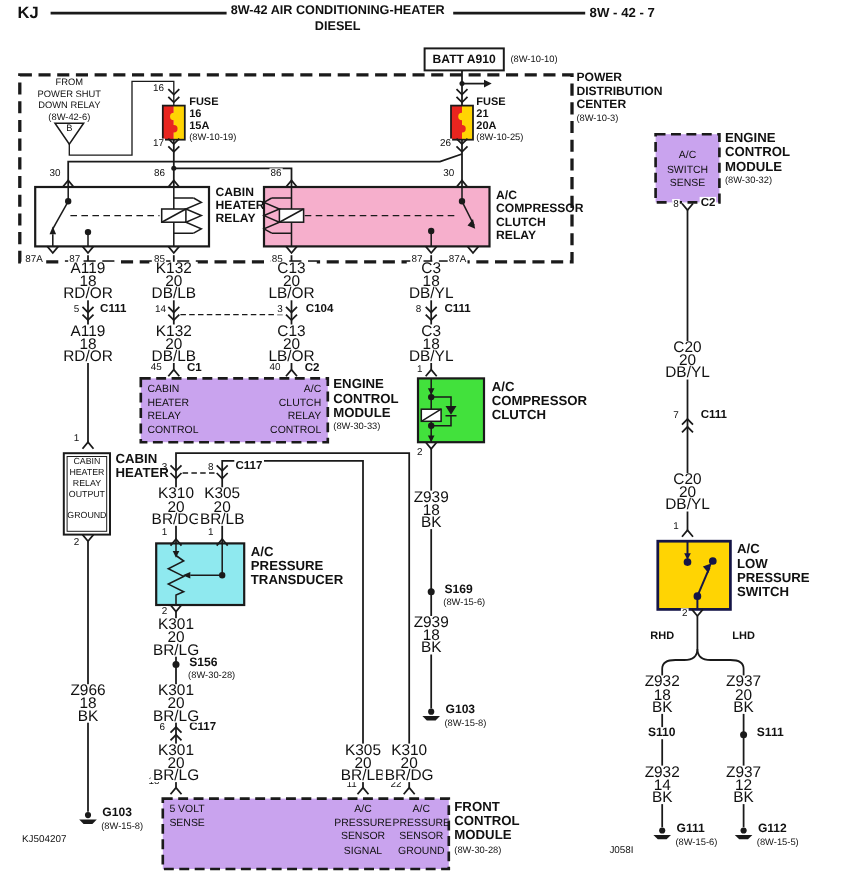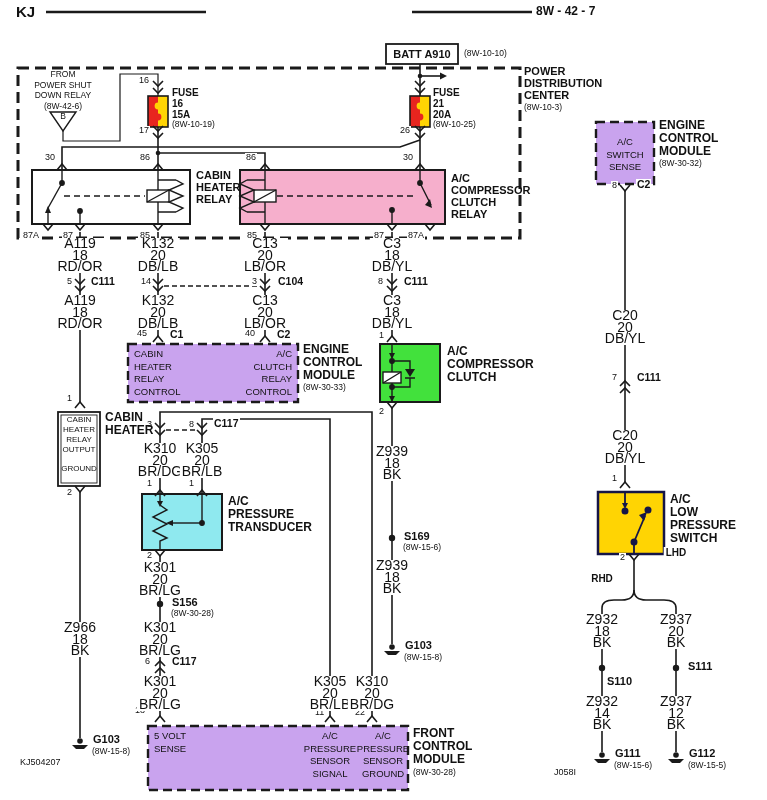--- a/index.html
+++ b/index.html
@@ -230,20 +230,24 @@
         <circle cx="392" cy="647" r="2.8" fill="#1a1a1a"></circle>
         <polygon points="384,651 400,651 396,655 388,655" fill="#1a1a1a"></polygon>
         <circle cx="602" cy="755" r="2.8" fill="#1a1a1a"></circle>
         <polygon points="594,759 610,759 606,763 598,763" fill="#1a1a1a"></polygon>
         <circle cx="676" cy="755" r="2.8" fill="#1a1a1a"></circle>
         <polygon points="668,759 684,759 680,763 672,763" fill="#1a1a1a"></polygon>
       </g>
   </svg>
 
   <div class="hdr-kj">KJ</div>
+  <div class="hdr-title">
+    <div>8W-42 AIR CONDITIONING-HEATER</div>
+    <div>DIESEL</div>
+  </div>
   <div class="hdr-page">8W - 42 - 7</div>
 
   <div class="batt">BATT A910</div>
   <div class="batt-ref">(8W-10-10)</div>
 
   <div class="tri-b">B</div>
 
   <div id="labels">
       <div class="pin" style="left: 138px; top: 76px;">16</div>
       <div class="pin" style="left: 138px; top: 126px;">17</div>
@@ -473,21 +477,21 @@
         <div>15A</div>
       </div>
       <div class="clabel f" style="left: 433px; top: 87px;">
         <div>FUSE</div>
         <div>21</div>
         <div>20A</div>
       </div>
       <div class="clabel rl" style="left: 602px; top: 573px;">
         <div>RHD</div>
       </div>
-      <div class="clabel rl" style="left: 676px; top: 547px;">
+      <div class="clabel rl" style="left: 676px; top: 573px;">
         <div>LHD</div>
       </div>
       <div class="bt" style="left: 134px; top: 348px;">
         <div>CABIN</div>
         <div>HEATER</div>
         <div>RELAY</div>
         <div>CONTROL</div>
       </div>
       <div class="bt r" style="left: 292px; top: 348px;">
         <div>A/C</div>
@@ -530,21 +534,21 @@
       <div class="ref" style="left: 433px; top: 120px;">(8W-10-25)</div>
       <div class="ref" style="left: 303px; top: 383px;">(8W-30-33)</div>
       <div class="ref" style="left: 659px; top: 159px;">(8W-30-32)</div>
       <div class="ref" style="left: 413px; top: 768px;">(8W-30-28)</div>
       <div class="note" style="left: 20px; top: 757px;">KJ504207</div>
       <div class="note" style="left: 554px; top: 767px;">J058I</div>
       <div class="sname" style="left: 171px; top: 597px;">S156</div>
       <div class="ref" style="left: 171px; top: 609px;">(8W-30-28)</div>
       <div class="sname" style="left: 403px; top: 531px;">S169</div>
       <div class="ref" style="left: 403px; top: 543px;">(8W-15-6)</div>
-      <div class="sname" style="left: 606px; top: 661px; margin-top: 15px;">S110</div>
+      <div class="sname" style="left: 588px; top: 661px;">S110</div>
       <div class="sname" style="left: 687px; top: 661px;">S111</div>
       <div class="sname" style="left: 92px; top: 734px;">G103</div>
       <div class="ref" style="left: 92px; top: 747px;">(8W-15-8)</div>
       <div class="sname" style="left: 404px; top: 640px;">G103</div>
       <div class="ref" style="left: 404px; top: 653px;">(8W-15-8)</div>
       <div class="sname" style="left: 614px; top: 748px;">G111</div>
       <div class="ref" style="left: 614px; top: 761px;">(8W-15-6)</div>
       <div class="sname" style="left: 688px; top: 748px;">G112</div>
       <div class="ref" style="left: 688px; top: 761px;">(8W-15-5)</div>
     </div>

